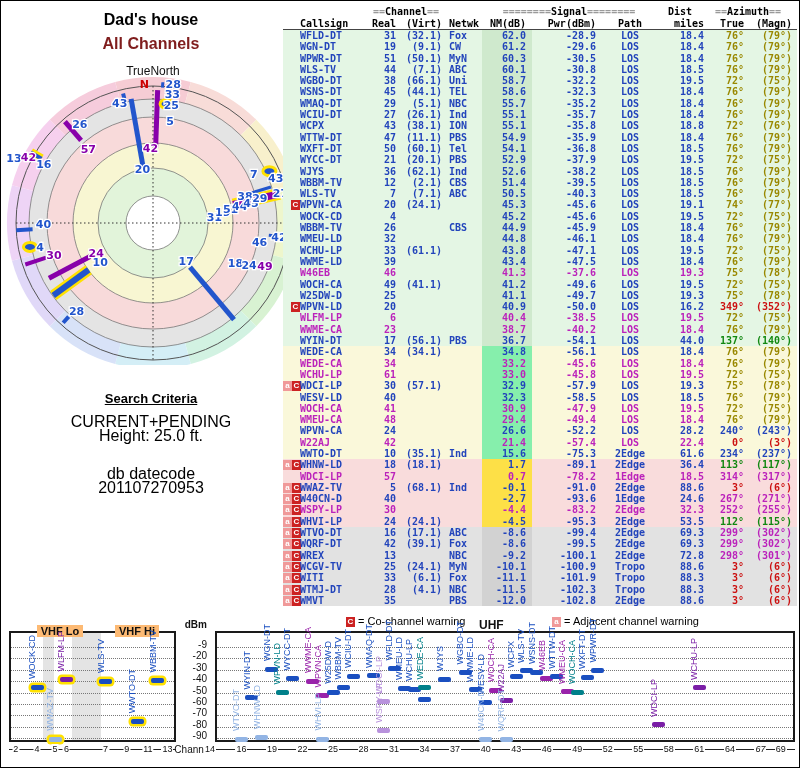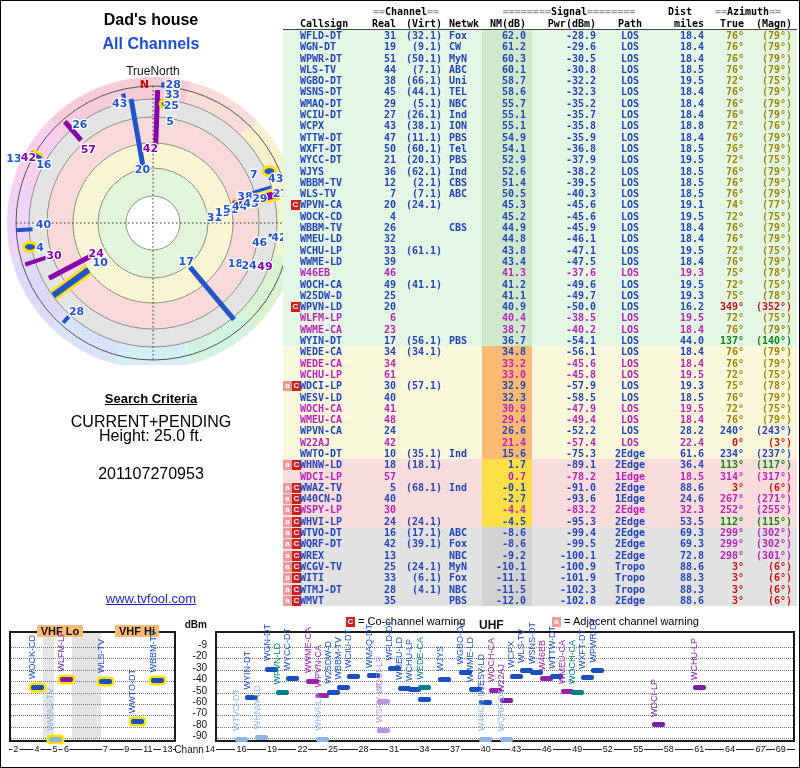--- a/index.html
+++ b/index.html
@@ -1,20 +1,20 @@
 <!DOCTYPE html>
 <html><head>
 <meta charset="utf-8">
 <style>
 *{margin:0;padding:0;box-sizing:border-box}
 body{background:#fff;font-family:"Liberation Sans",sans-serif}
 #page{position:relative;width:800px;height:768px;background:#fff;border:1px solid #000;overflow:hidden}
 
 #radar-title{position:absolute;left:0;top:10px;width:300px;text-align:center;font-weight:bold;font-size:16px;color:#000}
-#radar-subtitle{position:absolute;left:0;top:34px;width:300px;text-align:center;font-weight:bold;font-size:16px;color:#1d4ed8}
+#radar-subtitle{position:absolute;left:0;top:34px;width:300px;text-align:center;font-weight:bold;font-size:16px;color:#7f1d1d}
 #radar-svg{position:absolute;left:0;top:58px}
 
 #criteria{position:absolute;left:0;top:390px;width:300px;text-align:center;color:#000}
 #criteria .hd{font-weight:bold;font-size:13px;text-decoration:underline;margin-bottom:9px}
 #criteria .ln{font-size:16px;line-height:14px}
 #criteria .gap{height:24px}
 #site-link{position:absolute;left:0;top:590px;width:300px;text-align:center;font-size:13px}
 #site-link a{color:#2222cc}
 
 #tbl{position:absolute;left:282px;top:3px;width:514px;font-family:"DejaVu Sans Mono",monospace;font-size:10px;font-weight:bold;line-height:11.3px;white-space:pre}
@@ -27,21 +27,21 @@
 .c-re{width:26px;text-align:right}
 .c-vi{width:46px;text-align:right}
 .c-ne{width:40px;padding-left:7px}
 .c-nm{width:50px;text-align:right;padding-right:6px}
 .c-pw{width:72px;text-align:right;padding-right:8px}
 .c-pa{width:52px;text-align:center}
 .c-mi{width:48px;text-align:right}
 .c-tr{width:40px;text-align:right}
 .c-mg{width:48px;text-align:right}
 .bg-g{background:#e4f6e4}.bg-y{background:#faf8da}.bg-p{background:#f9dcdc}.bg-gr{background:#e2e2e2}
-.bg-g .c-nm{background:#cfe9cd}.bg-y .c-nm{background:#fdba74}.bg-p .c-nm{background:#fde047}.bg-gr .c-nm{background:#d2d2d2}
+.bg-g .c-nm{background:#cfe9cd}.bg-y .c-nm{background:#86efac}.bg-p .c-nm{background:#fde047}.bg-gr .c-nm{background:#d2d2d2}
 .fg-b{color:#2244bb}.fg-m{color:#bb22bb}
 .az-o{color:#998800}.az-r{color:#cc1111}.az-g{color:#118811}.az-b{color:#2244bb}.az-m{color:#bb22bb}
 .wbox{display:inline-block;width:9px;height:10px;font:bold 8px "Liberation Sans",sans-serif;color:#fff;text-align:center;line-height:10px;vertical-align:middle}
 .wC{background:#cc2222}.wa{background:#f09999}
 
 #chart{position:absolute;left:0;top:612px;width:800px;height:156px;font-family:"Liberation Sans",sans-serif}
 .legend{position:absolute;top:2px;font-size:11px;color:#000}
 .panel{position:absolute;top:18px;height:111px;border:2px solid #1a1a1a;background:#fff}
 .band{position:absolute;top:0;bottom:0;background:#e4e4e4}
 .grid{position:absolute;left:0;right:0;height:0;border-top:1px dotted #777}
@@ -141,24 +141,22 @@
       <text x="274.7747220212706" y="122.92015265851475" text-anchor="middle" fill="#2255cc" stroke="#ffffff" stroke-width="2.5" paint-order="stroke" style="font:bold 11px &quot;DejaVu Sans&quot;,sans-serif">43</text>
       <text x="279.396764066446" y="137.66975049057405" text-anchor="middle" fill="#2255cc" stroke="#ffffff" stroke-width="2.5" paint-order="stroke" style="font:bold 11px &quot;DejaVu Sans&quot;,sans-serif">27</text>
       <text x="252.76281901187713" y="118.6852157102746" text-anchor="middle" fill="#2255cc" stroke="#ffffff" stroke-width="2.5" paint-order="stroke" style="font:bold 11px &quot;DejaVu Sans&quot;,sans-serif">7</text>
     </svg>
 
   <div id="criteria">
     <div class="hd">Search Criteria</div>
     <div class="ln">CURRENT+PENDING</div>
     <div class="ln">Height: 25.0 ft.</div>
     <div class="gap"></div>
+    <div class="ln">db datecode</div>
     <div class="ln">201107270953</div>
-  </div>
-  <div id="site-link">
-    <a href="#" style="text-decoration:underline">www.tvfool.com</a>
   </div>
 
   <div id="tbl"><div class="hrow"><span style="width:87px"></span><span style="width:72px;text-align:center"><span class="eq">==</span>Channel<span class="eq">==</span></span><span style="width:40px"></span><span style="width:174px;text-align:center"><span class="eq">========</span>Signal<span class="eq">========</span></span><span style="width:48px;text-align:center">Dist</span><span style="width:88px;text-align:center"><span class="eq">==</span>Azimuth<span class="eq">==</span></span></div><div class="hrow u"><span class="c-m"></span><span class="c-cs">Callsign</span><span class="c-re">Real</span><span class="c-vi">(Virt)</span><span class="c-ne">Netwk</span><span class="c-nm">NM(dB)</span><span class="c-pw">Pwr(dBm)</span><span class="c-pa">Path</span><span class="c-mi">miles</span><span class="c-tr">True</span><span class="c-mg">(Magn)</span></div><div class="trow bg-g fg-b"><span class="c-m"></span><span class="c-cs">WFLD-DT</span><span class="c-re">31</span><span class="c-vi">(32.1)</span><span class="c-ne">Fox</span><span class="c-nm">62.0</span><span class="c-pw">-28.9</span><span class="c-pa">LOS</span><span class="c-mi">18.4</span><span class="c-tr az-o">76°</span><span class="c-mg az-o">(79°)</span></div><div class="trow bg-g fg-b"><span class="c-m"></span><span class="c-cs">WGN-DT</span><span class="c-re">19</span><span class="c-vi">(9.1)</span><span class="c-ne">CW</span><span class="c-nm">61.2</span><span class="c-pw">-29.6</span><span class="c-pa">LOS</span><span class="c-mi">18.4</span><span class="c-tr az-o">76°</span><span class="c-mg az-o">(79°)</span></div><div class="trow bg-g fg-b"><span class="c-m"></span><span class="c-cs">WPWR-DT</span><span class="c-re">51</span><span class="c-vi">(50.1)</span><span class="c-ne">MyN</span><span class="c-nm">60.3</span><span class="c-pw">-30.5</span><span class="c-pa">LOS</span><span class="c-mi">18.4</span><span class="c-tr az-o">76°</span><span class="c-mg az-o">(79°)</span></div><div class="trow bg-g fg-b"><span class="c-m"></span><span class="c-cs">WLS-TV</span><span class="c-re">44</span><span class="c-vi">(7.1)</span><span class="c-ne">ABC</span><span class="c-nm">60.1</span><span class="c-pw">-30.8</span><span class="c-pa">LOS</span><span class="c-mi">18.5</span><span class="c-tr az-o">76°</span><span class="c-mg az-o">(79°)</span></div><div class="trow bg-g fg-b"><span class="c-m"></span><span class="c-cs">WGBO-DT</span><span class="c-re">38</span><span class="c-vi">(66.1)</span><span class="c-ne">Uni</span><span class="c-nm">58.7</span><span class="c-pw">-32.2</span><span class="c-pa">LOS</span><span class="c-mi">19.5</span><span class="c-tr az-o">72°</span><span class="c-mg az-o">(75°)</span></div><div class="trow bg-g fg-b"><span class="c-m"></span><span class="c-cs">WSNS-DT</span><span class="c-re">45</span><span class="c-vi">(44.1)</span><span class="c-ne">TEL</span><span class="c-nm">58.6</span><span class="c-pw">-32.3</span><span class="c-pa">LOS</span><span class="c-mi">18.4</span><span class="c-tr az-o">76°</span><span class="c-mg az-o">(79°)</span></div><div class="trow bg-g fg-b"><span class="c-m"></span><span class="c-cs">WMAQ-DT</span><span class="c-re">29</span><span class="c-vi">(5.1)</span><span class="c-ne">NBC</span><span class="c-nm">55.7</span><span class="c-pw">-35.2</span><span class="c-pa">LOS</span><span class="c-mi">18.4</span><span class="c-tr az-o">76°</span><span class="c-mg az-o">(79°)</span></div><div class="trow bg-g fg-b"><span class="c-m"></span><span class="c-cs">WCIU-DT</span><span class="c-re">27</span><span class="c-vi">(26.1)</span><span class="c-ne">Ind</span><span class="c-nm">55.1</span><span class="c-pw">-35.7</span><span class="c-pa">LOS</span><span class="c-mi">18.4</span><span class="c-tr az-o">76°</span><span class="c-mg az-o">(79°)</span></div><div class="trow bg-g fg-b"><span class="c-m"></span><span class="c-cs">WCPX</span><span class="c-re">43</span><span class="c-vi">(38.1)</span><span class="c-ne">ION</span><span class="c-nm">55.1</span><span class="c-pw">-35.8</span><span class="c-pa">LOS</span><span class="c-mi">18.8</span><span class="c-tr az-o">72°</span><span class="c-mg az-o">(76°)</span></div><div class="trow bg-g fg-b"><span class="c-m"></span><span class="c-cs">WTTW-DT</span><span class="c-re">47</span><span class="c-vi">(11.1)</span><span class="c-ne">PBS</span><span class="c-nm">54.9</span><span class="c-pw">-35.9</span><span class="c-pa">LOS</span><span class="c-mi">18.4</span><span class="c-tr az-o">76°</span><span class="c-mg az-o">(79°)</span></div><div class="trow bg-g fg-b"><span class="c-m"></span><span class="c-cs">WXFT-DT</span><span class="c-re">50</span><span class="c-vi">(60.1)</span><span class="c-ne">Tel</span><span class="c-nm">54.1</span><span class="c-pw">-36.8</span><span class="c-pa">LOS</span><span class="c-mi">18.5</span><span class="c-tr az-o">76°</span><span class="c-mg az-o">(79°)</span></div><div class="trow bg-g fg-b"><span class="c-m"></span><span class="c-cs">WYCC-DT</span><span class="c-re">21</span><span class="c-vi">(20.1)</span><span class="c-ne">PBS</span><span class="c-nm">52.9</span><span class="c-pw">-37.9</span><span class="c-pa">LOS</span><span class="c-mi">19.5</span><span class="c-tr az-o">72°</span><span class="c-mg az-o">(75°)</span></div><div class="trow bg-g fg-b"><span class="c-m"></span><span class="c-cs">WJYS</span><span class="c-re">36</span><span class="c-vi">(62.1)</span><span class="c-ne">Ind</span><span class="c-nm">52.6</span><span class="c-pw">-38.2</span><span class="c-pa">LOS</span><span class="c-mi">18.5</span><span class="c-tr az-o">76°</span><span class="c-mg az-o">(79°)</span></div><div class="trow bg-g fg-b"><span class="c-m"></span><span class="c-cs">WBBM-TV</span><span class="c-re">12</span><span class="c-vi">(2.1)</span><span class="c-ne">CBS</span><span class="c-nm">51.4</span><span class="c-pw">-39.5</span><span class="c-pa">LOS</span><span class="c-mi">18.5</span><span class="c-tr az-o">76°</span><span class="c-mg az-o">(79°)</span></div><div class="trow bg-g fg-b"><span class="c-m"></span><span class="c-cs">WLS-TV</span><span class="c-re">7</span><span class="c-vi">(7.1)</span><span class="c-ne">ABC</span><span class="c-nm">50.5</span><span class="c-pw">-40.3</span><span class="c-pa">LOS</span><span class="c-mi">18.5</span><span class="c-tr az-o">76°</span><span class="c-mg az-o">(79°)</span></div><div class="trow bg-g fg-b"><span class="c-m"><span class="wbox wC">C</span></span><span class="c-cs">WPVN-CA</span><span class="c-re">20</span><span class="c-vi">(24.1)</span><span class="c-ne"></span><span class="c-nm">45.3</span><span class="c-pw">-45.6</span><span class="c-pa">LOS</span><span class="c-mi">19.1</span><span class="c-tr az-o">74°</span><span class="c-mg az-o">(77°)</span></div><div class="trow bg-g fg-b"><span class="c-m"></span><span class="c-cs">WOCK-CD</span><span class="c-re">4</span><span class="c-vi"></span><span class="c-ne"></span><span class="c-nm">45.2</span><span class="c-pw">-45.6</span><span class="c-pa">LOS</span><span class="c-mi">19.5</span><span class="c-tr az-o">72°</span><span class="c-mg az-o">(75°)</span></div><div class="trow bg-g fg-b"><span class="c-m"></span><span class="c-cs">WBBM-TV</span><span class="c-re">26</span><span class="c-vi"></span><span class="c-ne">CBS</span><span class="c-nm">44.9</span><span class="c-pw">-45.9</span><span class="c-pa">LOS</span><span class="c-mi">18.4</span><span class="c-tr az-o">76°</span><span class="c-mg az-o">(79°)</span></div><div class="trow bg-g fg-b"><span class="c-m"></span><span class="c-cs">WMEU-LD</span><span class="c-re">32</span><span class="c-vi"></span><span class="c-ne"></span><span class="c-nm">44.8</span><span class="c-pw">-46.1</span><span class="c-pa">LOS</span><span class="c-mi">18.4</span><span class="c-tr az-o">76°</span><span class="c-mg az-o">(79°)</span></div><div class="trow bg-g fg-b"><span class="c-m"></span><span class="c-cs">WCHU-LP</span><span class="c-re">33</span><span class="c-vi">(61.1)</span><span class="c-ne"></span><span class="c-nm">43.8</span><span class="c-pw">-47.1</span><span class="c-pa">LOS</span><span class="c-mi">19.5</span><span class="c-tr az-o">72°</span><span class="c-mg az-o">(75°)</span></div><div class="trow bg-g fg-b"><span class="c-m"></span><span class="c-cs">WWME-LD</span><span class="c-re">39</span><span class="c-vi"></span><span class="c-ne"></span><span class="c-nm">43.4</span><span class="c-pw">-47.5</span><span class="c-pa">LOS</span><span class="c-mi">18.4</span><span class="c-tr az-o">76°</span><span class="c-mg az-o">(79°)</span></div><div class="trow bg-g fg-m"><span class="c-m"></span><span class="c-cs">W46EB</span><span class="c-re">46</span><span class="c-vi"></span><span class="c-ne"></span><span class="c-nm">41.3</span><span class="c-pw">-37.6</span><span class="c-pa">LOS</span><span class="c-mi">19.3</span><span class="c-tr az-o">75°</span><span class="c-mg az-o">(78°)</span></div><div class="trow bg-g fg-b"><span class="c-m"></span><span class="c-cs">WOCH-CA</span><span class="c-re">49</span><span class="c-vi">(41.1)</span><span class="c-ne"></span><span class="c-nm">41.2</span><span class="c-pw">-49.6</span><span class="c-pa">LOS</span><span class="c-mi">19.5</span><span class="c-tr az-o">72°</span><span class="c-mg az-o">(75°)</span></div><div class="trow bg-g fg-b"><span class="c-m"></span><span class="c-cs">W25DW-D</span><span class="c-re">25</span><span class="c-vi"></span><span class="c-ne"></span><span class="c-nm">41.1</span><span class="c-pw">-49.7</span><span class="c-pa">LOS</span><span class="c-mi">19.3</span><span class="c-tr az-o">75°</span><span class="c-mg az-o">(78°)</span></div><div class="trow bg-g fg-b"><span class="c-m"><span class="wbox wC">C</span></span><span class="c-cs">WPVN-LD</span><span class="c-re">20</span><span class="c-vi"></span><span class="c-ne"></span><span class="c-nm">40.9</span><span class="c-pw">-50.0</span><span class="c-pa">LOS</span><span class="c-mi">16.2</span><span class="c-tr az-r">349°</span><span class="c-mg az-r">(352°)</span></div><div class="trow bg-g fg-m"><span class="c-m"></span><span class="c-cs">WLFM-LP</span><span class="c-re">6</span><span class="c-vi"></span><span class="c-ne"></span><span class="c-nm">40.4</span><span class="c-pw">-38.5</span><span class="c-pa">LOS</span><span class="c-mi">19.5</span><span class="c-tr az-o">72°</span><span class="c-mg az-o">(75°)</span></div><div class="trow bg-g fg-m"><span class="c-m"></span><span class="c-cs">WWME-CA</span><span class="c-re">23</span><span class="c-vi"></span><span class="c-ne"></span><span class="c-nm">38.7</span><span class="c-pw">-40.2</span><span class="c-pa">LOS</span><span class="c-mi">18.4</span><span class="c-tr az-o">76°</span><span class="c-mg az-o">(79°)</span></div><div class="trow bg-g fg-b"><span class="c-m"></span><span class="c-cs">WYIN-DT</span><span class="c-re">17</span><span class="c-vi">(56.1)</span><span class="c-ne">PBS</span><span class="c-nm">36.7</span><span class="c-pw">-54.1</span><span class="c-pa">LOS</span><span class="c-mi">44.0</span><span class="c-tr az-g">137°</span><span class="c-mg az-g">(140°)</span></div><div class="trow bg-y fg-b"><span class="c-m"></span><span class="c-cs">WEDE-CA</span><span class="c-re">34</span><span class="c-vi">(34.1)</span><span class="c-ne"></span><span class="c-nm">34.8</span><span class="c-pw">-56.1</span><span class="c-pa">LOS</span><span class="c-mi">18.4</span><span class="c-tr az-o">76°</span><span class="c-mg az-o">(79°)</span></div><div class="trow bg-y fg-m"><span class="c-m"></span><span class="c-cs">WEDE-CA</span><span class="c-re">34</span><span class="c-vi"></span><span class="c-ne"></span><span class="c-nm">33.2</span><span class="c-pw">-45.6</span><span class="c-pa">LOS</span><span class="c-mi">18.4</span><span class="c-tr az-o">76°</span><span class="c-mg az-o">(79°)</span></div><div class="trow bg-y fg-m"><span class="c-m"></span><span class="c-cs">WCHU-LP</span><span class="c-re">61</span><span class="c-vi"></span><span class="c-ne"></span><span class="c-nm">33.0</span><span class="c-pw">-45.8</span><span class="c-pa">LOS</span><span class="c-mi">19.5</span><span class="c-tr az-o">72°</span><span class="c-mg az-o">(75°)</span></div><div class="trow bg-y fg-b"><span class="c-m"><span class="wbox wa">a</span><span class="wbox wC">C</span></span><span class="c-cs">WDCI-LP</span><span class="c-re">30</span><span class="c-vi">(57.1)</span><span class="c-ne"></span><span class="c-nm">32.9</span><span class="c-pw">-57.9</span><span class="c-pa">LOS</span><span class="c-mi">19.3</span><span class="c-tr az-o">75°</span><span class="c-mg az-o">(78°)</span></div><div class="trow bg-y fg-b"><span class="c-m"></span><span class="c-cs">WESV-LD</span><span class="c-re">40</span><span class="c-vi"></span><span class="c-ne"></span><span class="c-nm">32.3</span><span class="c-pw">-58.5</span><span class="c-pa">LOS</span><span class="c-mi">18.5</span><span class="c-tr az-o">76°</span><span class="c-mg az-o">(79°)</span></div><div class="trow bg-y fg-m"><span class="c-m"></span><span class="c-cs">WOCH-CA</span><span class="c-re">41</span><span class="c-vi"></span><span class="c-ne"></span><span class="c-nm">30.9</span><span class="c-pw">-47.9</span><span class="c-pa">LOS</span><span class="c-mi">19.5</span><span class="c-tr az-o">72°</span><span class="c-mg az-o">(75°)</span></div><div class="trow bg-y fg-m"><span class="c-m"></span><span class="c-cs">WMEU-CA</span><span class="c-re">48</span><span class="c-vi"></span><span class="c-ne"></span><span class="c-nm">29.4</span><span class="c-pw">-49.4</span><span class="c-pa">LOS</span><span class="c-mi">18.4</span><span class="c-tr az-o">76°</span><span class="c-mg az-o">(79°)</span></div><div class="trow bg-y fg-b"><span class="c-m"></span><span class="c-cs">WPVN-CA</span><span class="c-re">24</span><span class="c-vi"></span><span class="c-ne"></span><span class="c-nm">26.6</span><span class="c-pw">-52.2</span><span class="c-pa">LOS</span><span class="c-mi">28.2</span><span class="c-tr az-b">240°</span><span class="c-mg az-b">(243°)</span></div><div class="trow bg-y fg-m"><span class="c-m"></span><span class="c-cs">W22AJ</span><span class="c-re">42</span><span class="c-vi"></span><span class="c-ne"></span><span class="c-nm">21.4</span><span class="c-pw">-57.4</span><span class="c-pa">LOS</span><span class="c-mi">22.4</span><span class="c-tr az-r">0°</span><span class="c-mg az-r">(3°)</span></div><div class="trow bg-y fg-b"><span class="c-m"></span><span class="c-cs">WWTO-DT</span><span class="c-re">10</span><span class="c-vi">(35.1)</span><span class="c-ne">Ind</span><span class="c-nm">15.6</span><span class="c-pw">-75.3</span><span class="c-pa">2Edge</span><span class="c-mi">61.6</span><span class="c-tr az-b">234°</span><span class="c-mg az-b">(237°)</span></div><div class="trow bg-p fg-b"><span class="c-m"><span class="wbox wa">a</span><span class="wbox wC">C</span></span><span class="c-cs">WHNW-LD</span><span class="c-re">18</span><span class="c-vi">(18.1)</span><span class="c-ne"></span><span class="c-nm">1.7</span><span class="c-pw">-89.1</span><span class="c-pa">2Edge</span><span class="c-mi">36.4</span><span class="c-tr az-g">113°</span><span class="c-mg az-g">(117°)</span></div><div class="trow bg-p fg-m"><span class="c-m"></span><span class="c-cs">WDCI-LP</span><span class="c-re">57</span><span class="c-vi"></span><span class="c-ne"></span><span class="c-nm">0.7</span><span class="c-pw">-78.2</span><span class="c-pa">1Edge</span><span class="c-mi">18.5</span><span class="c-tr az-m">314°</span><span class="c-mg az-m">(317°)</span></div><div class="trow bg-p fg-b"><span class="c-m"><span class="wbox wa">a</span><span class="wbox wC">C</span></span><span class="c-cs">WWAZ-TV</span><span class="c-re">5</span><span class="c-vi">(68.1)</span><span class="c-ne">Ind</span><span class="c-nm">-0.1</span><span class="c-pw">-91.0</span><span class="c-pa">2Edge</span><span class="c-mi">88.6</span><span class="c-tr az-r">3°</span><span class="c-mg az-r">(6°)</span></div><div class="trow bg-p fg-b"><span class="c-m"><span class="wbox wa">a</span><span class="wbox wC">C</span></span><span class="c-cs">W40CN-D</span><span class="c-re">40</span><span class="c-vi"></span><span class="c-ne"></span><span class="c-nm">-2.7</span><span class="c-pw">-93.6</span><span class="c-pa">1Edge</span><span class="c-mi">24.6</span><span class="c-tr az-m">267°</span><span class="c-mg az-m">(271°)</span></div><div class="trow bg-p fg-m"><span class="c-m"><span class="wbox wa">a</span><span class="wbox wC">C</span></span><span class="c-cs">WSPY-LP</span><span class="c-re">30</span><span class="c-vi"></span><span class="c-ne"></span><span class="c-nm">-4.4</span><span class="c-pw">-83.2</span><span class="c-pa">2Edge</span><span class="c-mi">32.3</span><span class="c-tr az-m">252°</span><span class="c-mg az-m">(255°)</span></div><div class="trow bg-p fg-b"><span class="c-m"><span class="wbox wa">a</span><span class="wbox wC">C</span></span><span class="c-cs">WHVI-LP</span><span class="c-re">24</span><span class="c-vi">(24.1)</span><span class="c-ne"></span><span class="c-nm">-4.5</span><span class="c-pw">-95.3</span><span class="c-pa">2Edge</span><span class="c-mi">53.5</span><span class="c-tr az-g">112°</span><span class="c-mg az-g">(115°)</span></div><div class="trow bg-gr fg-b"><span class="c-m"><span class="wbox wa">a</span><span class="wbox wC">C</span></span><span class="c-cs">WTVO-DT</span><span class="c-re">16</span><span class="c-vi">(17.1)</span><span class="c-ne">ABC</span><span class="c-nm">-8.6</span><span class="c-pw">-99.4</span><span class="c-pa">2Edge</span><span class="c-mi">69.3</span><span class="c-tr az-m">299°</span><span class="c-mg az-m">(302°)</span></div><div class="trow bg-gr fg-b"><span class="c-m"><span class="wbox wa">a</span><span class="wbox wC">C</span></span><span class="c-cs">WQRF-DT</span><span class="c-re">42</span><span class="c-vi">(39.1)</span><span class="c-ne">Fox</span><span class="c-nm">-8.6</span><span class="c-pw">-99.5</span><span class="c-pa">2Edge</span><span class="c-mi">69.3</span><span class="c-tr az-m">299°</span><span class="c-mg az-m">(302°)</span></div><div class="trow bg-gr fg-b"><span class="c-m"><span class="wbox wa">a</span><span class="wbox wC">C</span></span><span class="c-cs">WREX</span><span class="c-re">13</span><span class="c-vi"></span><span class="c-ne">NBC</span><span class="c-nm">-9.2</span><span class="c-pw">-100.1</span><span class="c-pa">2Edge</span><span class="c-mi">72.8</span><span class="c-tr az-m">298°</span><span class="c-mg az-m">(301°)</span></div><div class="trow bg-gr fg-b"><span class="c-m"><span class="wbox wa">a</span><span class="wbox wC">C</span></span><span class="c-cs">WCGV-TV</span><span class="c-re">25</span><span class="c-vi">(24.1)</span><span class="c-ne">MyN</span><span class="c-nm">-10.1</span><span class="c-pw">-100.9</span><span class="c-pa">Tropo</span><span class="c-mi">88.6</span><span class="c-tr az-r">3°</span><span class="c-mg az-r">(6°)</span></div><div class="trow bg-gr fg-b"><span class="c-m"><span class="wbox wa">a</span><span class="wbox wC">C</span></span><span class="c-cs">WITI</span><span class="c-re">33</span><span class="c-vi">(6.1)</span><span class="c-ne">Fox</span><span class="c-nm">-11.1</span><span class="c-pw">-101.9</span><span class="c-pa">Tropo</span><span class="c-mi">88.3</span><span class="c-tr az-r">3°</span><span class="c-mg az-r">(6°)</span></div><div class="trow bg-gr fg-b"><span class="c-m"><span class="wbox wa">a</span><span class="wbox wC">C</span></span><span class="c-cs">WTMJ-DT</span><span class="c-re">28</span><span class="c-vi">(4.1)</span><span class="c-ne">NBC</span><span class="c-nm">-11.5</span><span class="c-pw">-102.3</span><span class="c-pa">Tropo</span><span class="c-mi">88.3</span><span class="c-tr az-r">3°</span><span class="c-mg az-r">(6°)</span></div><div class="trow bg-gr fg-b"><span class="c-m"><span class="wbox wa">a</span><span class="wbox wC">C</span></span><span class="c-cs">WMVT</span><span class="c-re">35</span><span class="c-vi"></span><span class="c-ne">PBS</span><span class="c-nm">-12.0</span><span class="c-pw">-102.8</span><span class="c-pa">2Edge</span><span class="c-mi">88.6</span><span class="c-tr az-r">3°</span><span class="c-mg az-r">(6°)</span></div></div>
 
   <div id="chart">
     <div class="legend" style="left:345px">
       <span class="wbox wC">C</span>
       <span>= Co-channel warning</span>
     </div>
     <div class="uhf-title">UHF</div>

